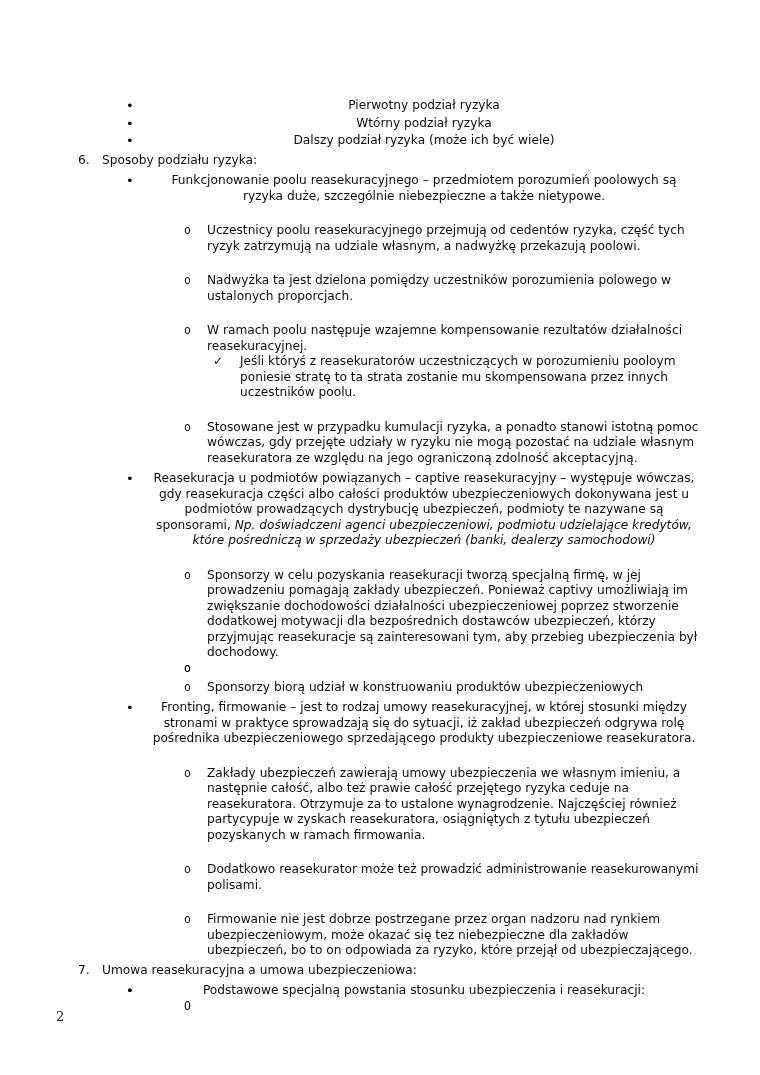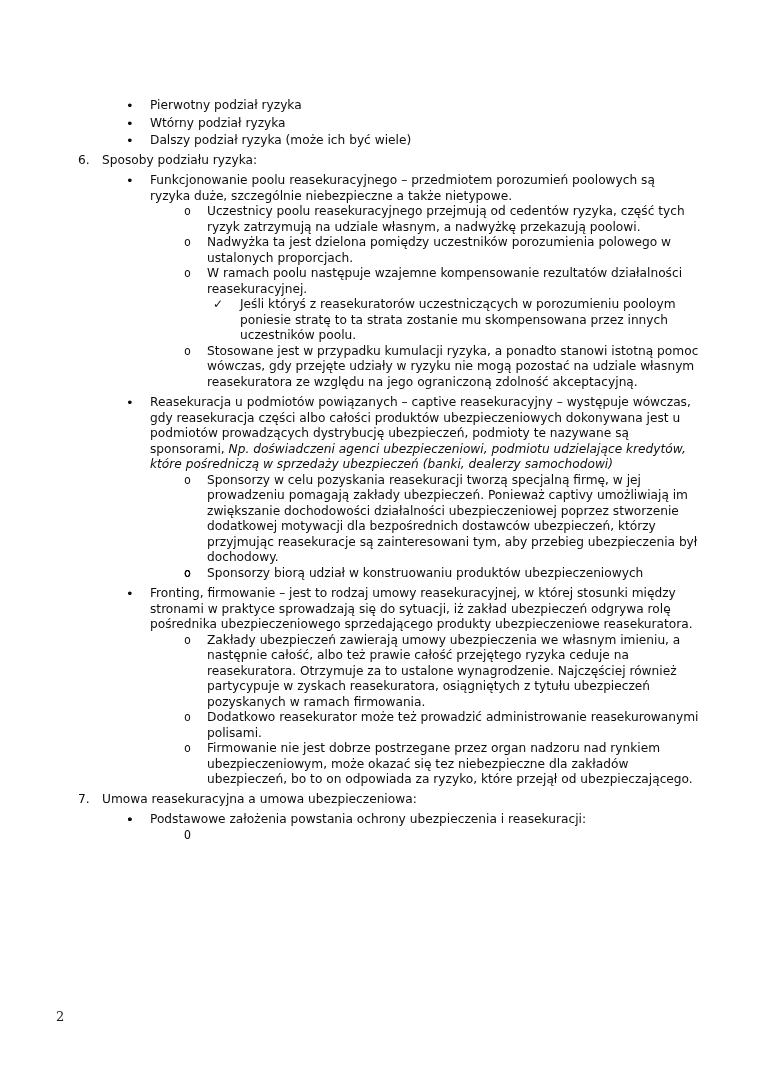--- a/index.html
+++ b/index.html
@@ -26,33 +26,33 @@
   .row .txt { display: block; }
 
   
   .row.num { padding-left: 102px; margin-top: 4px; }
   .row.num .marker { left: 78px; }
   .row.num .txt { max-width: 600px; }
 
   
   .row.b1 { padding-left: 150px; margin-top: 5px; }
   .row.b1 .marker { left: 126px; font-size: 13px; }
-  .row.b1 .txt { max-width: 548px; }
+  .row.b1 .txt { max-width: 548px; text-align: center; }
 
   
   .row.b1.tight { margin-top: 2px; }
 
   
   .row.b2 { padding-left: 207px; margin-top: 0; }
   .row.b2 .marker {
     left: 184px;
     font-family: "DejaVu Sans Mono", "Liberation Mono", monospace;
     font-size: 11.5px;
   }
-  .row.b2 .txt { max-width: 496px; }
+  .row.b2 .txt { max-width: 496px; margin-top: 19px; }
 
   
   .row.b3 { padding-left: 240px; margin-top: 0; }
   .row.b3 .marker { left: 213px; font-size: 12px; }
   .row.b3 .txt { max-width: 458px; }
 
   .b { font-weight: normal; }
   .i { font-style: italic; }
 
   .footer {
@@ -145,20 +145,20 @@
       </div>
       <div class="row num">
         <span class="marker">7.</span>
         <span class="txt"><span class="b">Umowa reasekuracyjna a umowa ubezpieczeniowa</span><span>:</span></span>
       </div>
       <div class="row b1">
         <span class="marker">•</span>
       </div>
       <div class="row b1">
         <span class="marker">•</span>
-        <span class="txt"><span>Podstawowe założenia powstania ochrony ubezpieczenia i reasekuracji:</span></span>
+        <span class="txt"><span>Podstawowe specjalną powstania stosunku ubezpieczenia i reasekuracji:</span></span>
       </div>
       <div class="row b2">
         <span class="marker">O</span>
       </div>
     </div>
   <div class="footer">2</div>
 </div>
 
 </body></html>

